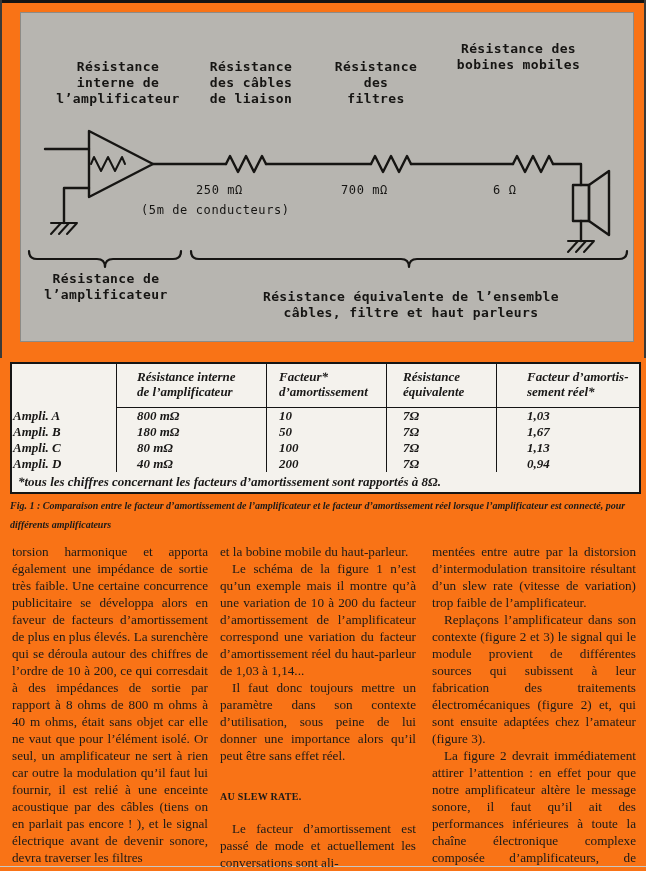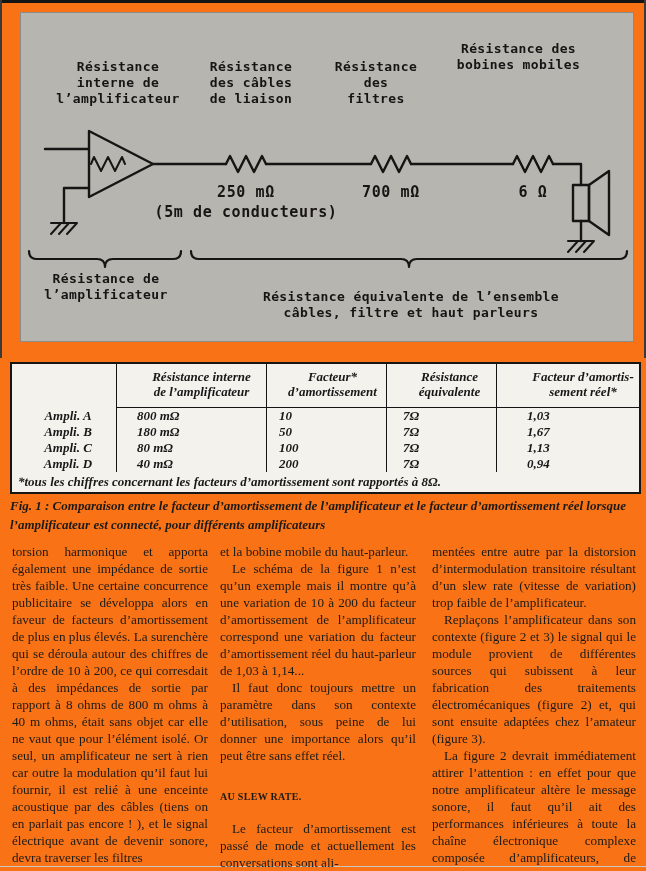--- a/index.html
+++ b/index.html
@@ -10,38 +10,38 @@
   .scan-right{position:absolute;right:0;top:0;width:2px;height:358px;background:#3a3a38;}
   .scan-bottom{position:absolute;left:0;top:866px;width:646px;height:1px;background:#c9c7c2;}
 
   
   .fig{position:absolute;left:20px;top:12px;width:612px;height:328px;background:#b7b5b0;
        border:1px solid #8d8b86;}
   .fig svg{position:absolute;left:0;top:0;}
   .dlabel{position:absolute;font-family:"DejaVu Sans Mono",monospace;font-weight:700;
           font-size:13px;line-height:16px;letter-spacing:.4px;text-align:center;color:#161513;}
   .dlabel .ln{display:block;}
-  .dval{position:absolute;font-family:"DejaVu Sans Mono",monospace;font-weight:700;
-        font-size:15px;letter-spacing:.6px;text-align:center;color:#161513;}
+  .dval{position:absolute;font-family:"DejaVu Sans Mono",monospace;font-weight:400;
+        font-size:12px;letter-spacing:.6px;color:#161513;}
 
   
   .ftable{position:absolute;left:10px;top:362px;width:627px;border:2px solid #151515;
           display:grid;grid-template-columns:105px 150px 120px 110px 1fr;
           font-style:italic;font-weight:700;font-size:13px;color:#191817;background:#f4f2ed;}
   .ftable .hc{height:44px;line-height:15px;padding-top:5px;box-sizing:border-box;}
   .ftable .vb{border-right:1.5px solid #151515;}
-  .ftable .hb{border-bottom:1.5px solid #151515;text-align:center;}
+  .ftable .hb{border-bottom:1.5px solid #151515;}
   .ftable .dc{height:16px;line-height:16px;box-sizing:border-box;}
-  .pl8{padding-left:8px;text-align:center;} .pl12{padding-left:12px;} .pl16{padding-left:16px;}
+  .pl8{padding-left:1px;} .pl12{padding-left:12px;} .pl16{padding-left:16px;}
   .pl20{padding-left:20px;} .pl30{padding-left:30px;}
   .foot{grid-column:1 / -1;padding:2px 0 3px 6px;line-height:15px;}
 
   
   .caption{position:absolute;left:10px;top:497px;width:628px;font-style:italic;font-weight:700;
-           font-size:13px;line-height:18.5px;}
+           font-size:10px;line-height:18.5px;}
 
   
   .cols{position:absolute;left:12px;top:543px;width:624px;display:flex;}
   .col{font-size:13.2px;line-height:17px;text-align:justify;}
   .col1{width:196px;margin-right:12px;}
   .col2{width:196px;margin-right:16px;}
   .col3{width:204px;}
   .col p{margin:0;}
   .col p.indent{text-indent:12px;}
   .bhead{font-weight:700;font-size:10px;margin:24px 0 15px 0;letter-spacing:.3px;}

